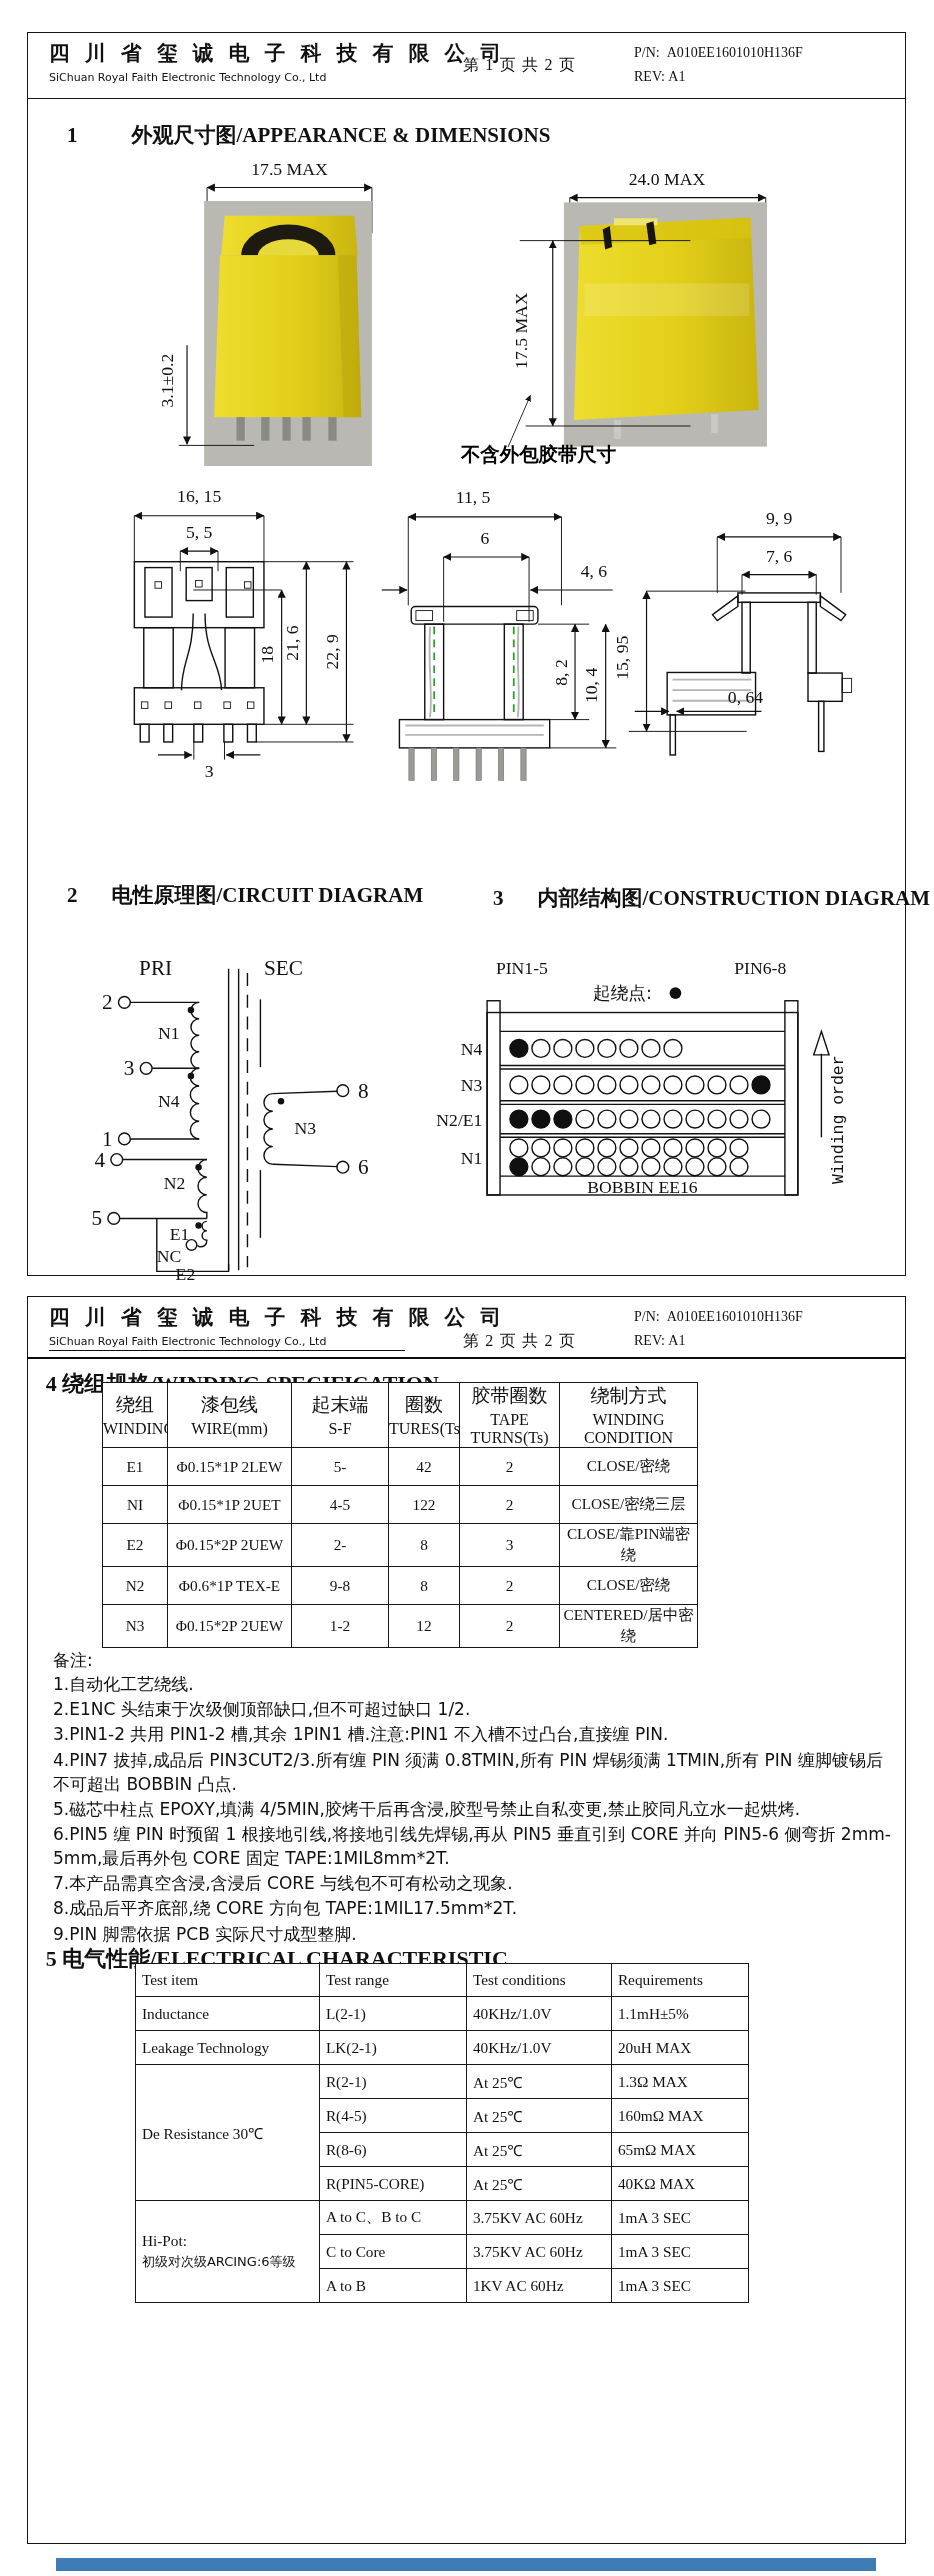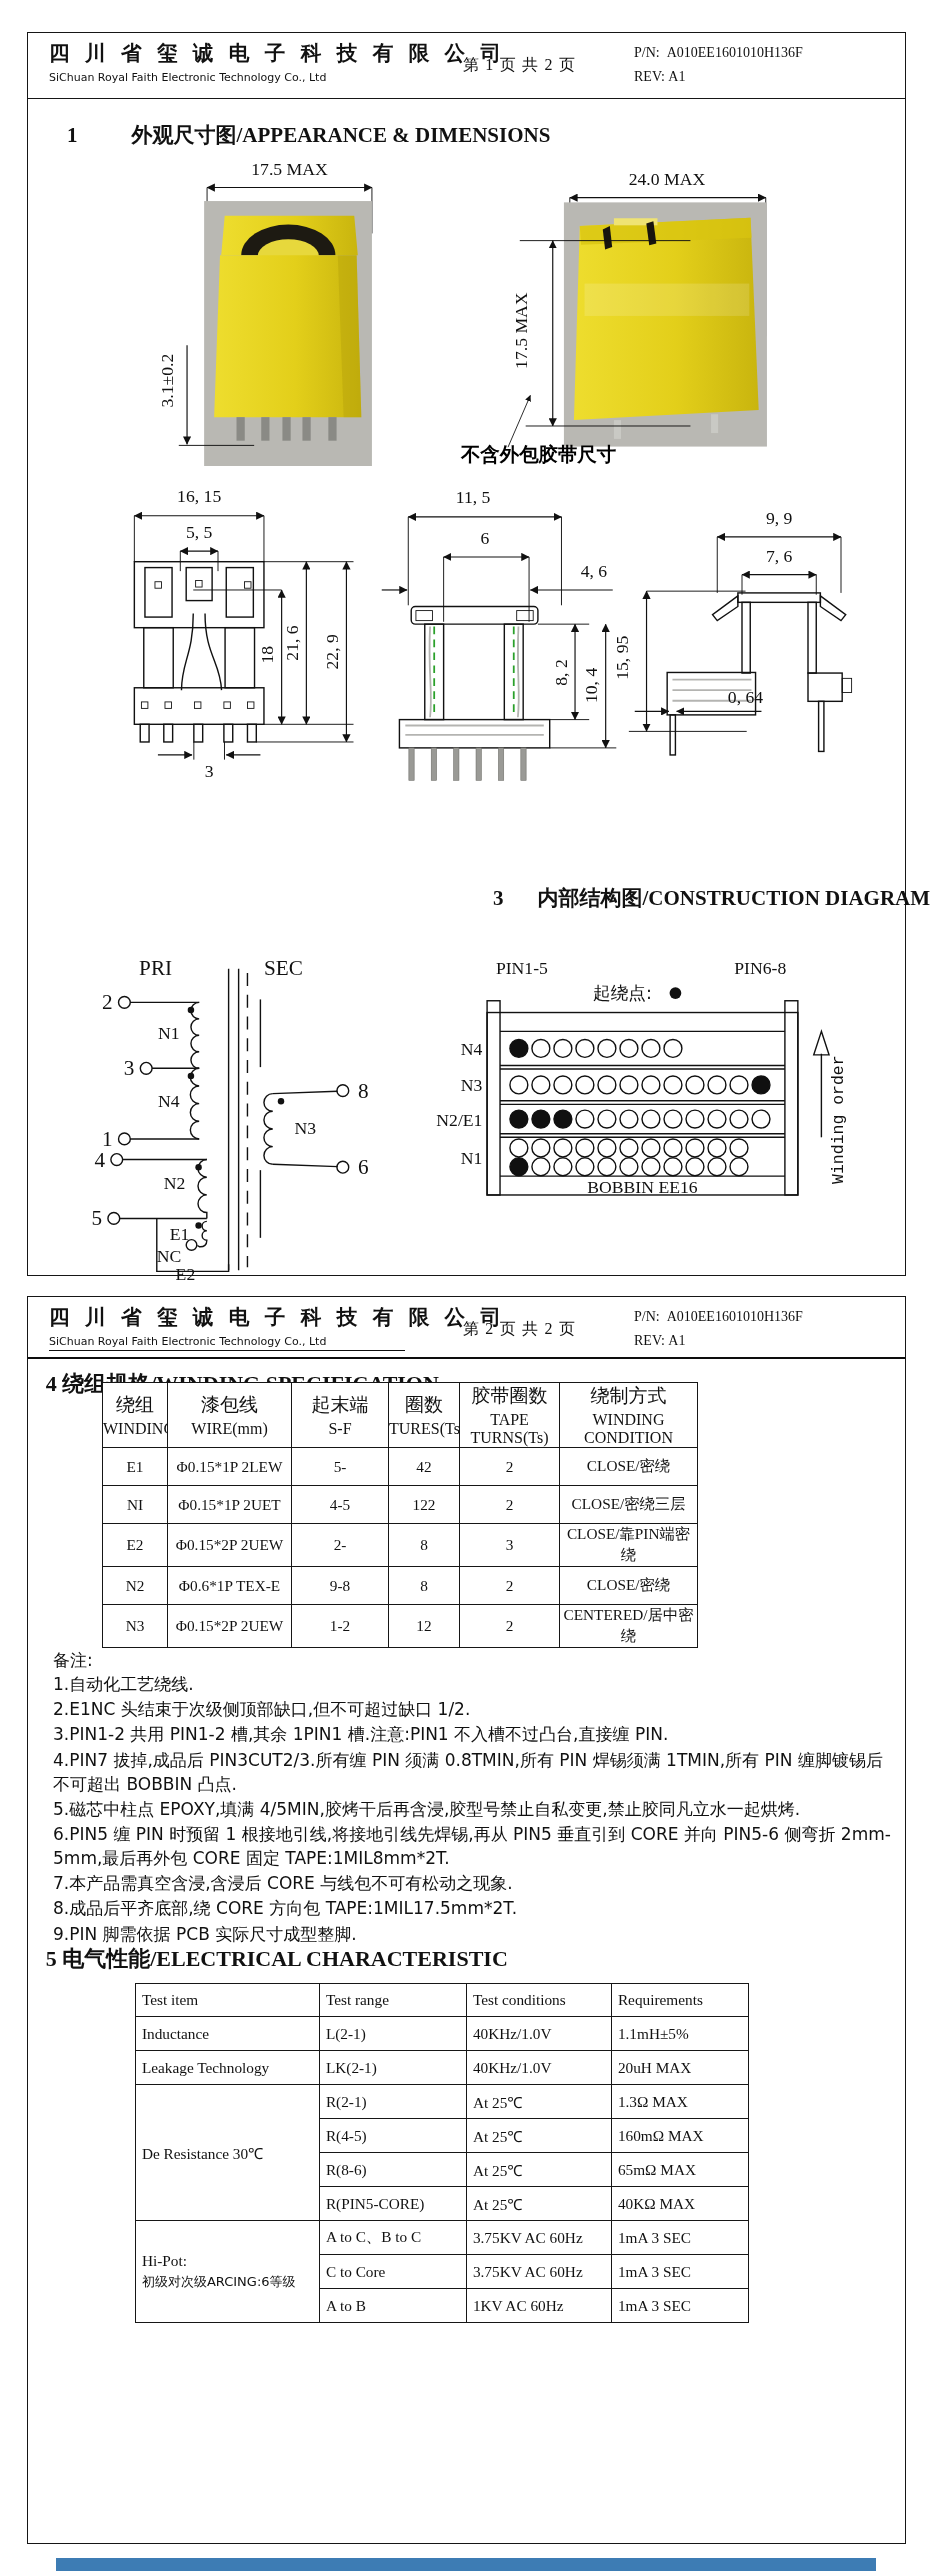--- a/index.html
+++ b/index.html
@@ -260,20 +260,23 @@
     <rect class="ol" x="334" y="331" width="58" height="48"></rect>
     <rect class="thin" x="392" y="340" width="16" height="24"></rect>
     <rect class="ol" x="352" y="379" width="9" height="85"></rect>
     <rect class="ol" x="100" y="402" width="9" height="68"></rect>
 
     <text class="dim" x="228" y="382" text-anchor="start">0, 64</text>
     <line class="dl" x1="40" y1="396" x2="98" y2="396" marker-end="url(#ah)"></line>
     <line class="dl" x1="255" y1="396" x2="111" y2="396" marker-end="url(#ah)"></line>
   </svg>
 
+  <div class="sec-h" style="left:39px;top:848px;">
+    <span class="sec-no2">2</span><span>电性原理图/CIRCUIT DIAGRAM</span>
+  </div>
   <div class="sec-h" style="left:465px;top:851px;">
     <span class="sec-no2">3</span><span>内部结构图/CONSTRUCTION DIAGRAM</span>
   </div>
 
   <svg class="abs" style="left:59px;top:884px;" width="295" height="365" viewBox="0 0 500 620">
     <text class="ct36" x="88" y="98">PRI</text>
     <text class="ct36" x="300" y="98">SEC</text>
 
     <line class="ol" x1="240" y1="88" x2="240" y2="600"></line>
     <line class="ol" x1="257" y1="88" x2="257" y2="600"></line>
@@ -414,21 +417,21 @@
 </div>
 
 
 <div class="page" style="top:1296px;height:1248px;">
 
   <div class="hdr p2hdr">
     <div class="hdr-co">
       <div class="co-cn">四 川 省 玺 诚 电 子 科 技 有 限 公 司</div>
       <div class="co-en">SiChuan Royal Faith Electronic Technology Co., Ltd</div>
     </div>
-    <div class="hdr-page" style="align-items:flex-end;padding-bottom:17px;">第 2 页 共 2 页</div>
+    <div class="hdr-page" style="align-items:flex-end;padding-bottom:5px;">第 2 页 共 2 页</div>
     <div class="hdr-pn">
       <div><span>P/N:</span>&nbsp;&nbsp;<span>A010EE1601010H136F</span></div>
       <div><span>REV:</span>&nbsp;<span>A1</span></div>
     </div>
   </div>
 
   <div class="sec-h" style="left:17.7px;top:72px;font-size:22px;">4 绕组规格/WINDING SPECIFICATION</div>
 
   <table class="wtable" style="left:74px;top:85px;width:595px;">
     <colgroup>
@@ -519,21 +522,21 @@
     <div>4.PIN7 拔掉,成品后 PIN3CUT2/3.所有缠 PIN 须满 0.8TMIN,所有 PIN 焊锡须满 1TMIN,所有 PIN 缠脚镀锡后不可超出 BOBBIN 凸点.</div>
     <div>5.磁芯中柱点 EPOXY,填满 4/5MIN,胶烤干后再含浸,胶型号禁止自私变更,禁止胶同凡立水一起烘烤.</div>
     <div>6.PIN5 缠 PIN 时预留 1 根接地引线,将接地引线先焊锡,再从 PIN5 垂直引到 CORE 并向 PIN5-6 侧弯折 2mm-5mm,最后再外包 CORE 固定 TAPE:1MIL8mm*2T.</div>
     <div>7.本产品需真空含浸,含浸后 CORE 与线包不可有松动之现象.</div>
     <div>8.成品后平齐底部,绕 CORE 方向包 TAPE:1MIL17.5mm*2T.</div>
     <div>9.PIN 脚需依据 PCB 实际尺寸成型整脚.</div>
   </div>
 
   <div class="sec-h" style="left:17.7px;top:647px;font-size:22px;">5 电气性能/ELECTRICAL CHARACTERISTIC</div>
 
-  <table class="etable" style="left:107px;top:686px;width:613px;">
+  <table class="etable" style="left:107px;top:666px;width:613px;">
     <colgroup>
         <col style="width:184px">
         <col style="width:147px">
         <col style="width:145px">
         <col style="width:137px">
       </colgroup>
     <thead>
       <tr>
         <th>Test item</th>
         <th>Test range</th>

